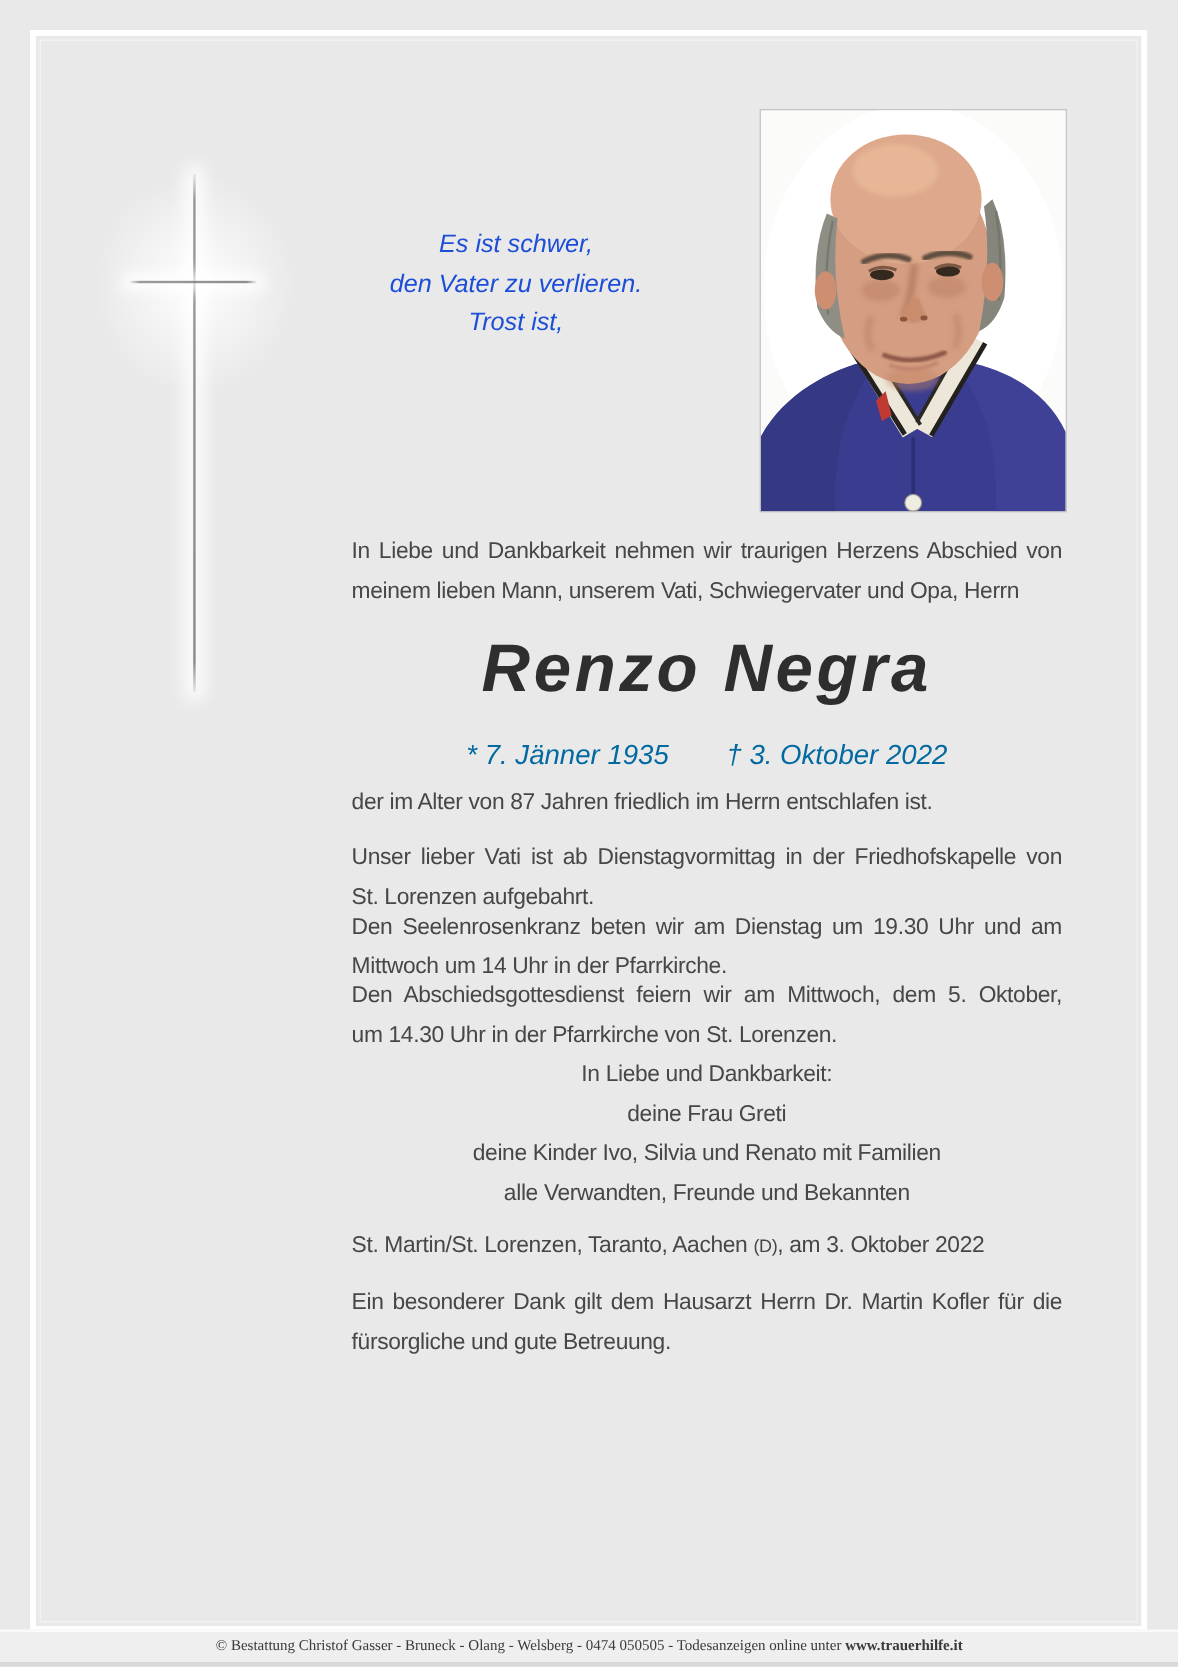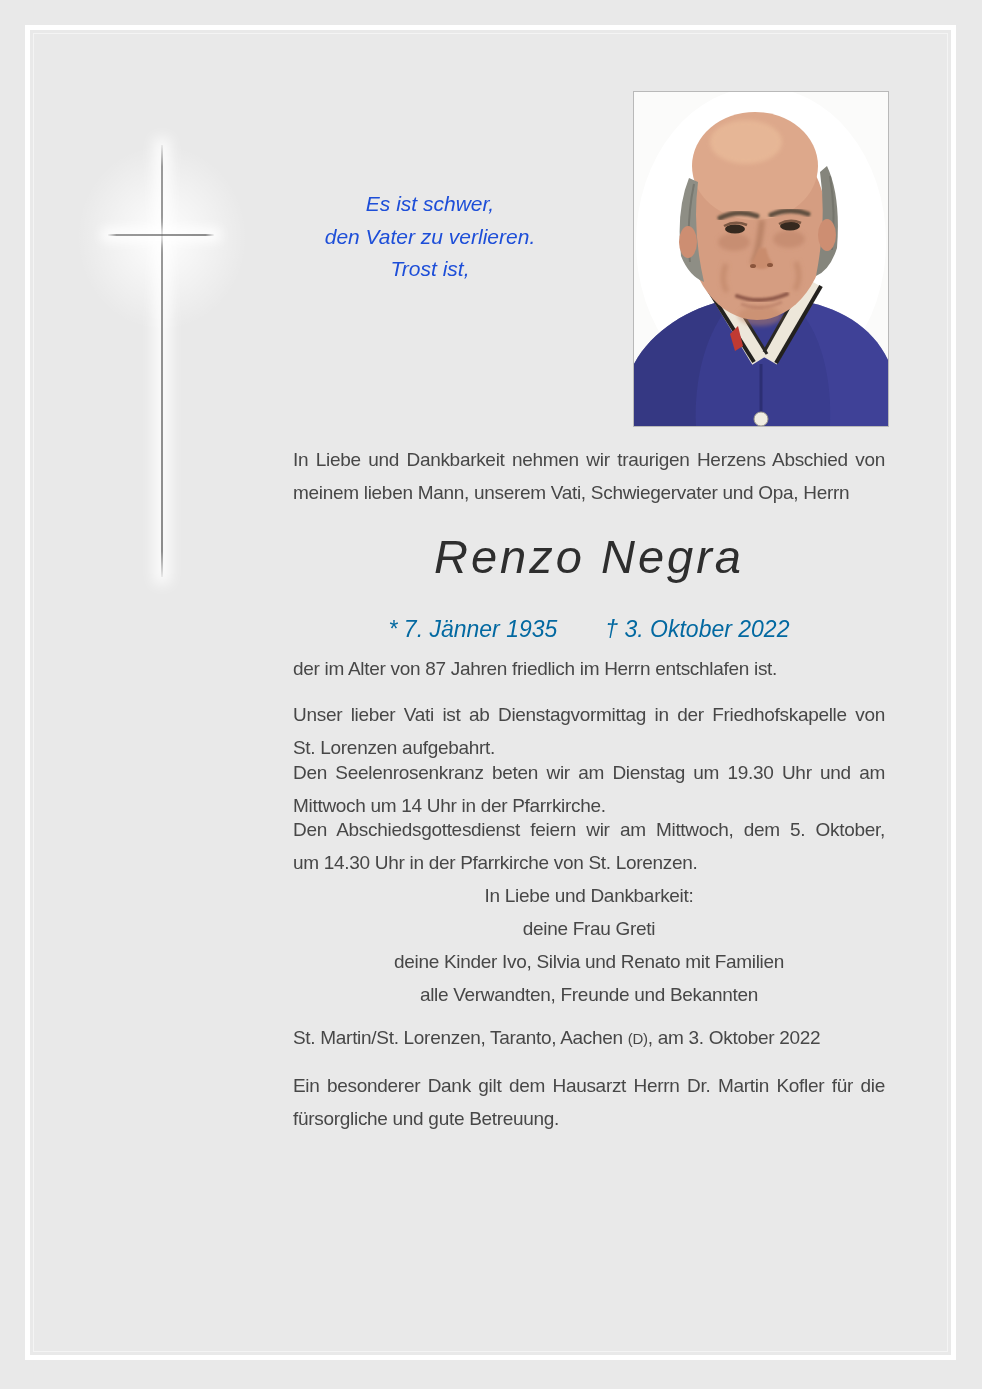--- a/index.html
+++ b/index.html
@@ -46,21 +46,21 @@
   .photo svg { display:block; }
   
   .col { position:absolute; left:293px; width:592px; }
   .body-text { font-size:19px; letter-spacing:-0.3px; line-height:33px; color:#474747; }
   .lines div { text-align:justify; text-align-last:justify; white-space:nowrap; }
   .lines div:last-child { text-align-last:left; }
   .center-lines div { text-align:left; text-align-last:center; white-space:nowrap; }
   .intro { top:443px; }
   .name {
     top:524px; text-align:center;
-    font-style:italic; font-weight:400; font-size:47px; line-height:66px;
+    font-style:italic; font-weight:700; font-size:56px; line-height:66px;
     letter-spacing:3px; color:#2e2e2e;
   }
   .dates {
     top:614px; display:flex; justify-content:center; gap:48px;
     font-style:italic; font-size:23px; line-height:30px; color:#0369a1;
   }
   .p1 { top:652px; } .p2 { top:698px; } .p3 { top:756px; } .p4 { top:813px; }
   .closing { top:879px; }
   .place { top:1021px; text-align:left; white-space:nowrap; }
   .place .small { font-size:15px; }
@@ -198,14 +198,18 @@
 
   <div class="col body-text place">
     <span>St. Martin/St. Lorenzen, Taranto, Aachen </span><span class="small">(D)</span><span>, am 3. Oktober 2022</span>
   </div>
 
   <div class="col body-text lines thanks">
       <div>Ein besonderer Dank gilt dem Hausarzt Herrn Dr. Martin Kofler für die</div>
       <div>fürsorgliche und gute Betreuung.</div>
     </div>
 
+  <div class="footer">
+    <span>© Bestattung Christof Gasser - Bruneck - Olang - Welsberg - 0474 050505 - Todesanzeigen online unter </span><b>www.trauerhilfe.it</b>
+    <div class="footer-edge"></div>
+  </div>
 
 </div>
 
 </body></html>

